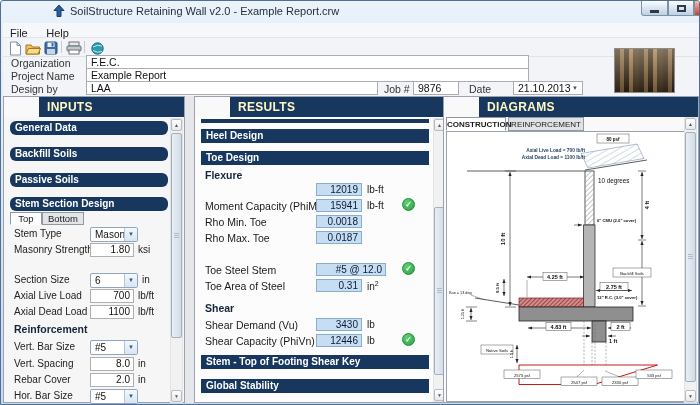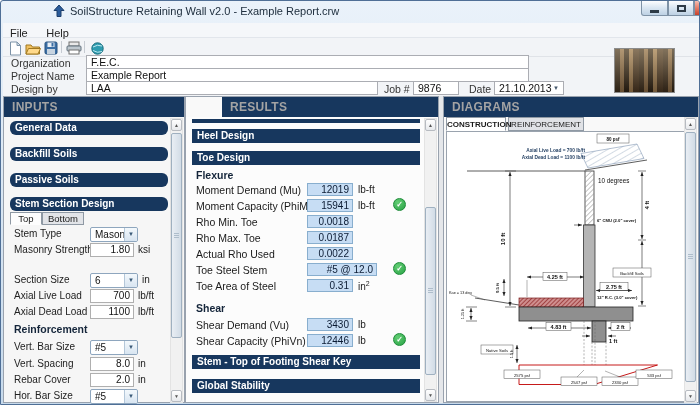--- a/index.html
+++ b/index.html
@@ -22,31 +22,31 @@
   .menubar{position:absolute;left:2px;top:22px;width:696px;height:15px;background:#F5F7FA;border-bottom:1px solid #E2E6EC;}
   .menu-item{display:inline-block;padding:1px 7px 0 7px;font-size:11px;color:#222;}
   .toolbar{position:absolute;left:2px;top:38px;width:696px;height:18px;background:#F2F4F7;border-bottom:1px solid #E0E3E8;}
   .tbtn{position:absolute;top:1px;width:18px;height:16px;display:flex;align-items:center;justify-content:center;}
   .tsep{position:absolute;top:2px;width:1px;height:12px;background:#C6CBD2;}
   
   .flabel{position:absolute;font-size:10.5px;color:#333;}
   .tbox{position:absolute;height:14px;background:#fff;border:1px solid #ABADB3;font-size:10.5px;color:#111;
         padding:0 4px;line-height:12px;overflow:hidden;white-space:nowrap;}
   .datebox{position:absolute;height:14px;background:#fff;border:1px solid #ABADB3;font-size:10.5px;color:#111;
-        padding:0 14px 0 4px;line-height:12px;}
+        padding:0 14px 0 4px;line-height:12px;margin-left:19px;}
   .datearrow{position:absolute;right:1px;top:1px;width:12px;height:10px;font-size:6px;color:#44576B;text-align:center;line-height:11px;}
   .photo{position:absolute;left:613px;top:47px;width:61px;height:45px;border:1px solid #8C8C8C;
          background-image:linear-gradient(rgba(226,206,172,.45),rgba(32,22,12,.35)),
            repeating-linear-gradient(90deg,#33271a 0 5px,#8a6b47 5px 9px,#241b11 9px 14px,#9d7c52 14px 18px,#41301f 18px 24px);}
   
   .main-bg{position:absolute;left:2px;top:95px;width:696px;height:307px;background:#E5E7EA;}
   .panel{position:absolute;top:95px;height:307px;background:#F9F9F9;border:1px solid #99A2AE;}
-  .panel-header{height:20px;background:#17375E;color:#a3a3a3;font-weight:bold;font-size:12px;line-height:20px;padding-left:8px;letter-spacing:.3px;}
+  .panel-header{height:20px;background:#17375E;color:#fef9c3;font-weight:bold;font-size:12px;line-height:20px;padding-left:8px;letter-spacing:.3px;margin-left:35px;}
   .inputs{left:2px;width:182px;}
-  .results{left:184px;width:254px;padding-left:36px;}
+  .results{left:193px;width:254px;}
   .diagrams{left:442px;width:256px;}
   .pbody{position:absolute;left:0;top:20px;right:0;bottom:0;}
   .inputs .pbody{background:#F6F6F6;}
   .results .pbody{background:#FCFCFC;}
   .sbar{position:absolute;left:6px;height:14px;background:#17375E;color:#fff;font-size:10px;font-weight:bold;line-height:14px;padding-left:5px;}
   .inputs .sbar{width:158px;border-radius:6px;}
   .results .sbar{width:228px;}
   .sliver{position:absolute;left:6px;top:2px;width:228px;height:4px;background:#17375E;}
   
   .itabs .itab{position:absolute;height:13px;font-size:9.5px;color:#222;border:1px solid #8F99A4;line-height:12px;text-align:center;background:#E2E4E8;}
@@ -264,41 +264,36 @@
   <div class="panel results">
     <div class="panel-header">RESULTS</div>
     <div class="pbody">
       <div class="sliver"></div>
       <div class="sbar" style="top:12px">Heel Design</div>
       <div class="sbar" style="top:34px">Toe Design</div>
 
       <span class="gheading" style="top:52px">Flexure</span>
 
       <div class="rrow" style="top:67px">
-        <span class="rlabel">Moment Demand (Mu)</span>
         <span class="vbox">12019</span>
         <span class="runit">lb-ft</span>
       </div>
       <div class="rrow" style="top:83px">
         <span class="rlabel">Moment Capacity (PhiMn)</span>
         <span class="vbox">15941</span>
         <span class="runit">lb-ft</span>
         <span class="check">✓</span>
       </div>
       <div class="rrow" style="top:99px">
         <span class="rlabel">Rho Min. Toe</span>
         <span class="vbox">0.0018</span>
       </div>
       <div class="rrow" style="top:115px">
         <span class="rlabel">Rho Max. Toe</span>
         <span class="vbox">0.0187</span>
-      </div>
-      <div class="rrow" style="top:131px">
-        <span class="rlabel">Actual Rho Used</span>
-        <span class="vbox">0.0022</span>
       </div>
       <div class="rrow" style="top:147px">
         <span class="rlabel">Toe Steel Stem</span>
         <span class="vbox wide">#5 @ 12.0</span>
         <span class="check">✓</span>
       </div>
       <div class="rrow" style="top:163px">
         <span class="rlabel">Toe Area of Steel</span>
         <span class="vbox">0.31</span>
         <span class="runit"><span>in</span><sup class="supu">2</sup></span>

